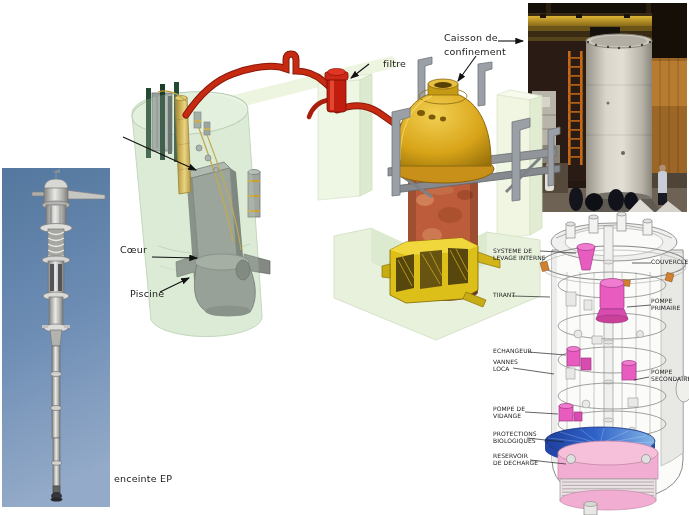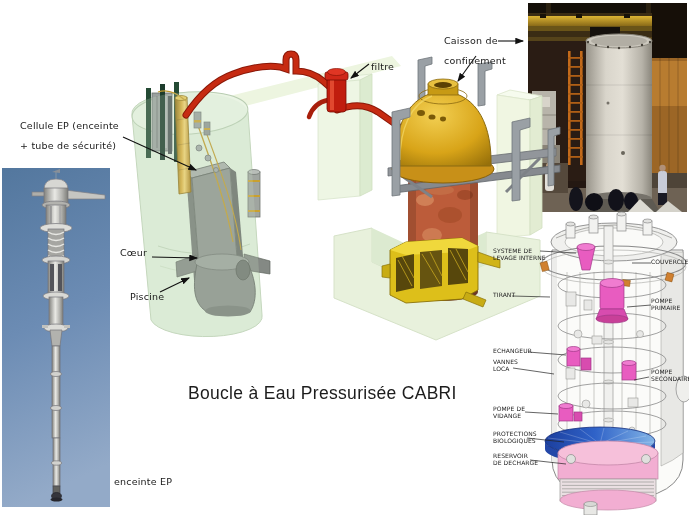--- a/index.html
+++ b/index.html
@@ -1,19 +1,19 @@
 <!DOCTYPE html>
 <html><head>
 <meta charset="utf-8">
 <style>
   html,body{margin:0;padding:0;background:#fff;}
   .stage{position:relative;width:689px;height:515px;background:#ffffff;overflow:hidden;
          font-family:"DejaVu Sans",sans-serif;}
   .layer{position:absolute;}
-  .cad-label{position:absolute;font-size:9.5px;line-height:20px;color:#1a1a1a;
+  .cad-label{position:absolute;font-size:9.5px;line-height:14px;color:#1a1a1a;
              white-space:pre-line;letter-spacing:0.2px;}
   .schem-label{position:absolute;font-size:6px;line-height:6.5px;color:#222;
                white-space:pre-line;letter-spacing:0.1px;}
   .fig-title{position:absolute;font-family:"Liberation Sans","DejaVu Sans",sans-serif;
              font-size:17.5px;color:#1c1c1c;letter-spacing:0.3px;}
 </style>
 </head>
 <body>
 
 <div class="stage">
@@ -441,30 +441,27 @@
     <g stroke="#111" stroke-width="1.1" fill="none">
       <line x1="123" y1="137" x2="196" y2="170" marker-end="url(#arr)"></line>
       <line x1="152" y1="257" x2="197" y2="258" marker-end="url(#arr)"></line>
       <line x1="160" y1="292" x2="189" y2="278" marker-end="url(#arr)"></line>
       <line x1="369" y1="64" x2="351" y2="78" marker-end="url(#arr)"></line>
       <line x1="498" y1="41" x2="523" y2="41" marker-end="url(#arr)"></line>
       <line x1="476" y1="56" x2="458" y2="81" marker-end="url(#arr)"></line>
     </g>
   </svg>
 
-  <div class="cad-label" style="left:20px;top:116px">Cellule EP (enceinte
-+ tube de sécurité)</div>
   <div class="cad-label" style="left:120px;top:243px">Cœur</div>
   <div class="cad-label" style="left:130px;top:287px">Piscine</div>
-  <div class="cad-label" style="left:371px;top:57px">filtre</div>
+  <div class="cad-label" style="left:383px;top:57px">filtre</div>
   <div class="cad-label" style="left:444px;top:31px">Caisson de
 confinement</div>
   <div class="cad-label" style="left:114px;top:472px">enceinte EP</div>
 
-  <div class="fig-title" style="left:188px;top:383px">Boucle à Eau Pressurisée CABRI</div>
 
   <div class="schem-label" style="left:493px;top:248px">SYSTEME DE
 LEVAGE INTERNE</div>
   <div class="schem-label" style="left:493px;top:292px">TIRANT</div>
   <div class="schem-label" style="left:493px;top:348px">ECHANGEUR</div>
   <div class="schem-label" style="left:493px;top:359px">VANNES
 LOCA</div>
   <div class="schem-label" style="left:493px;top:406px">POMPE DE
 VIDANGE</div>
   <div class="schem-label" style="left:493px;top:431px">PROTECTIONS

